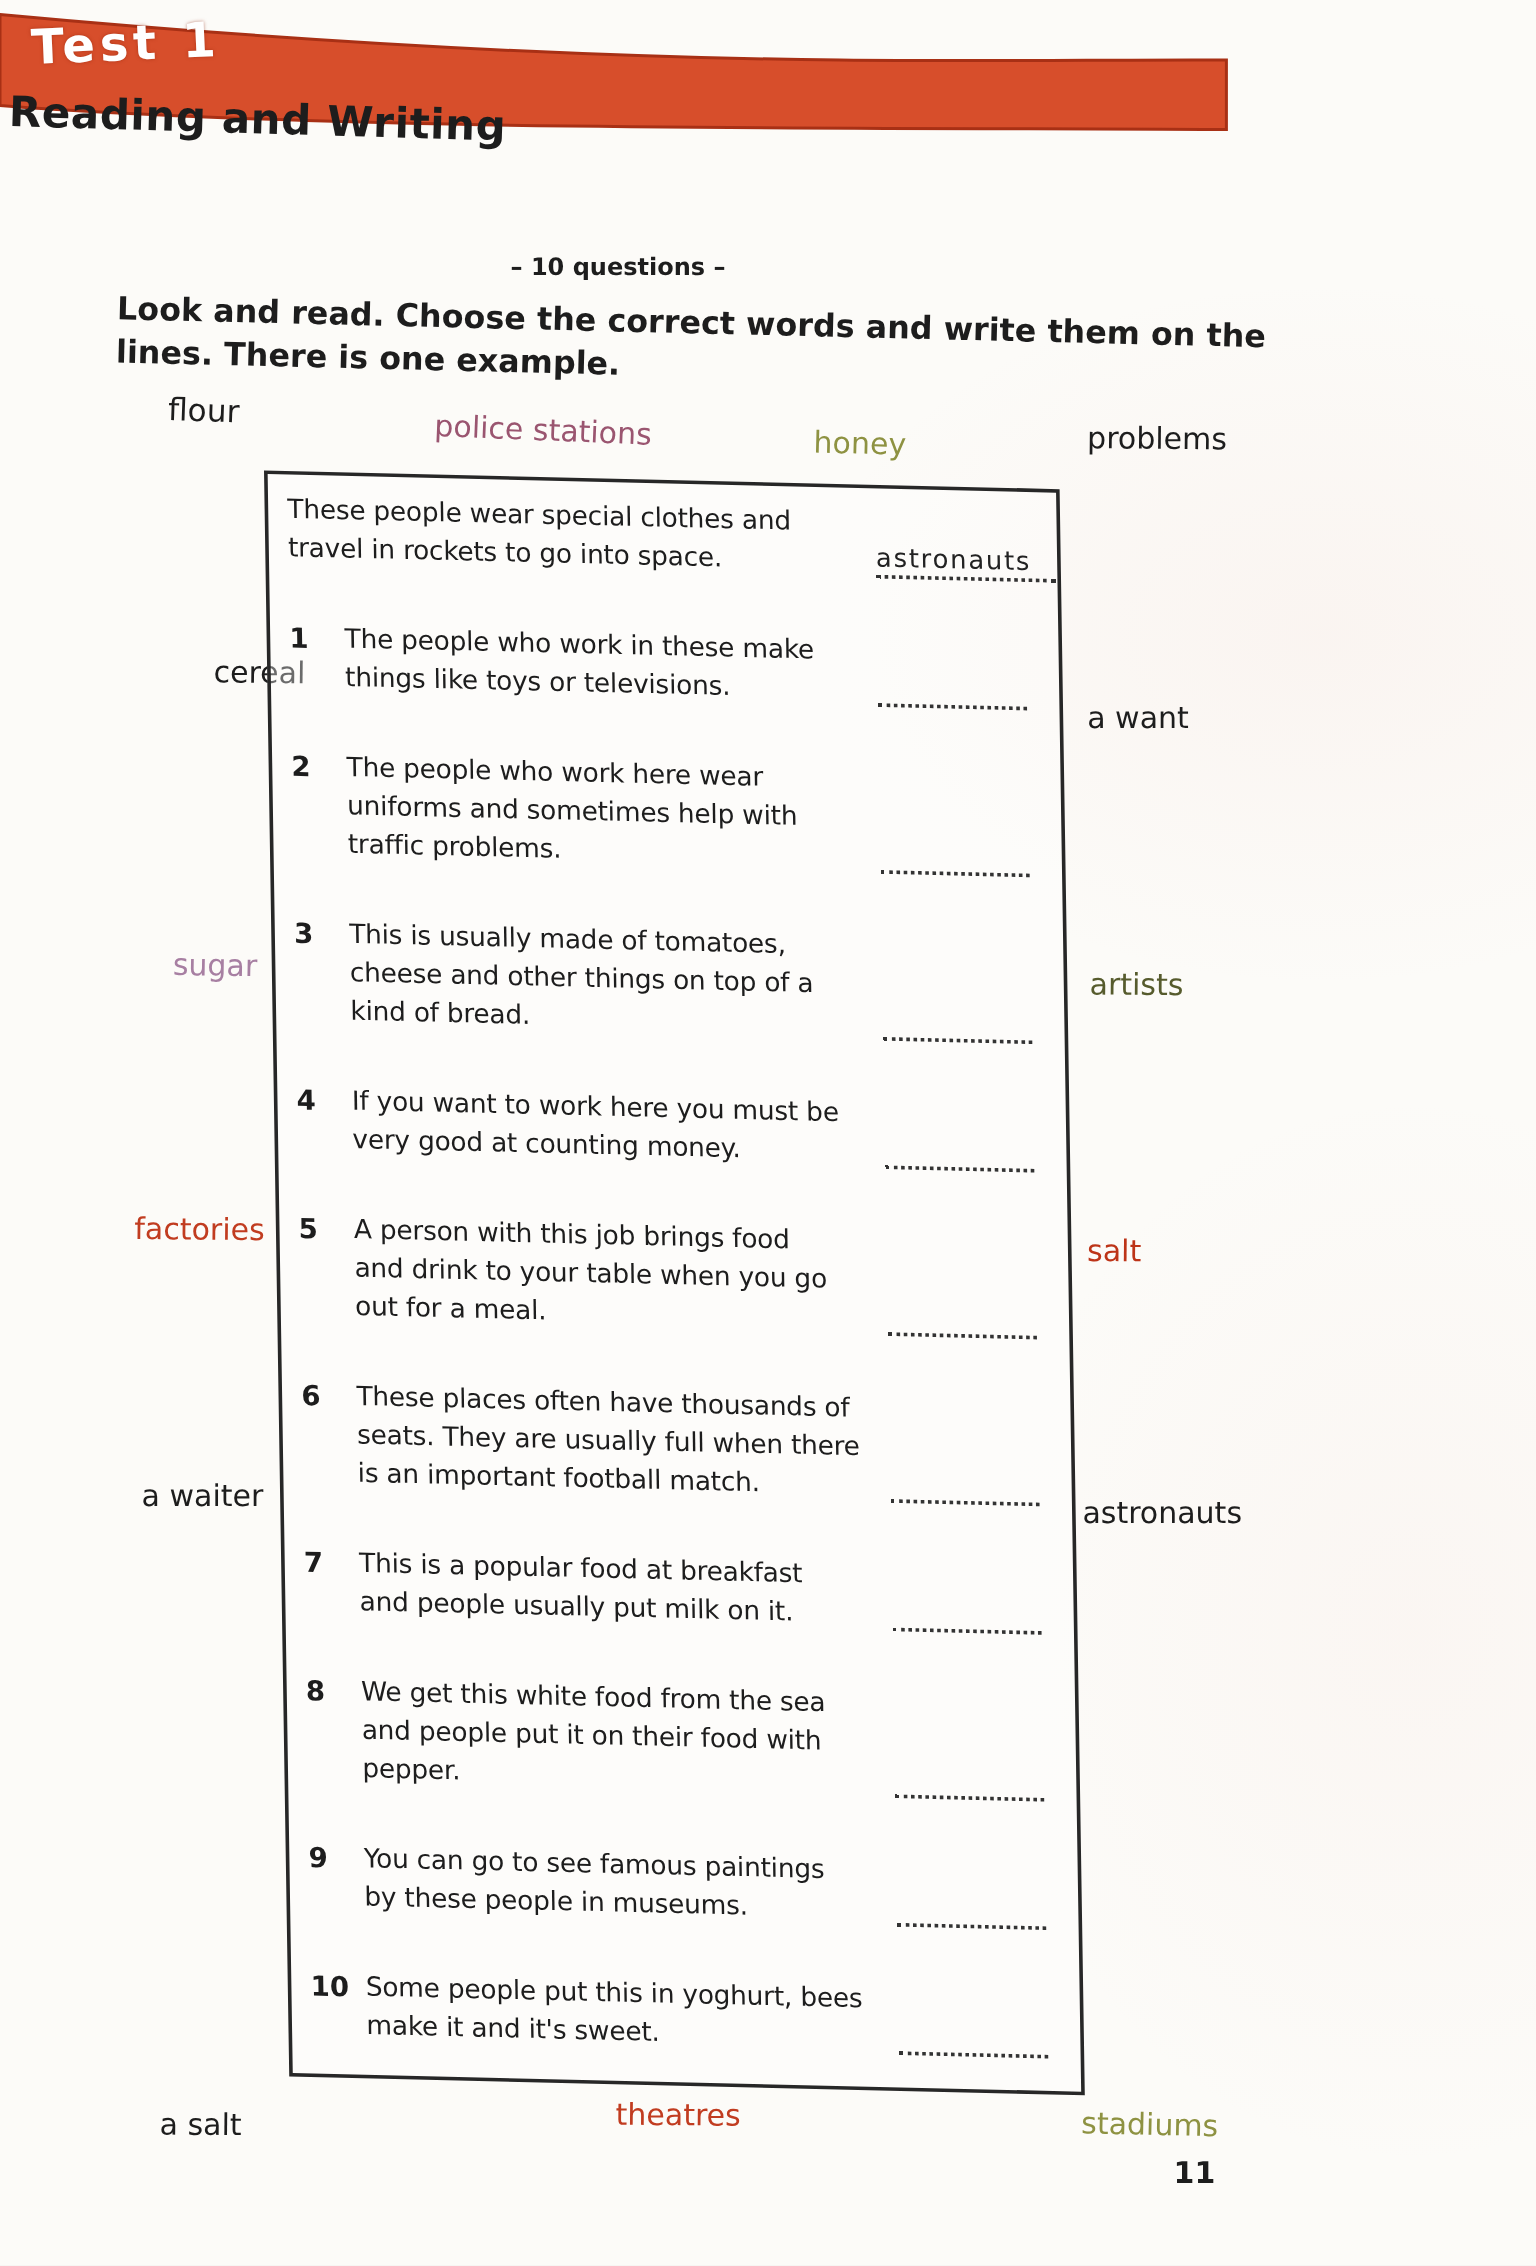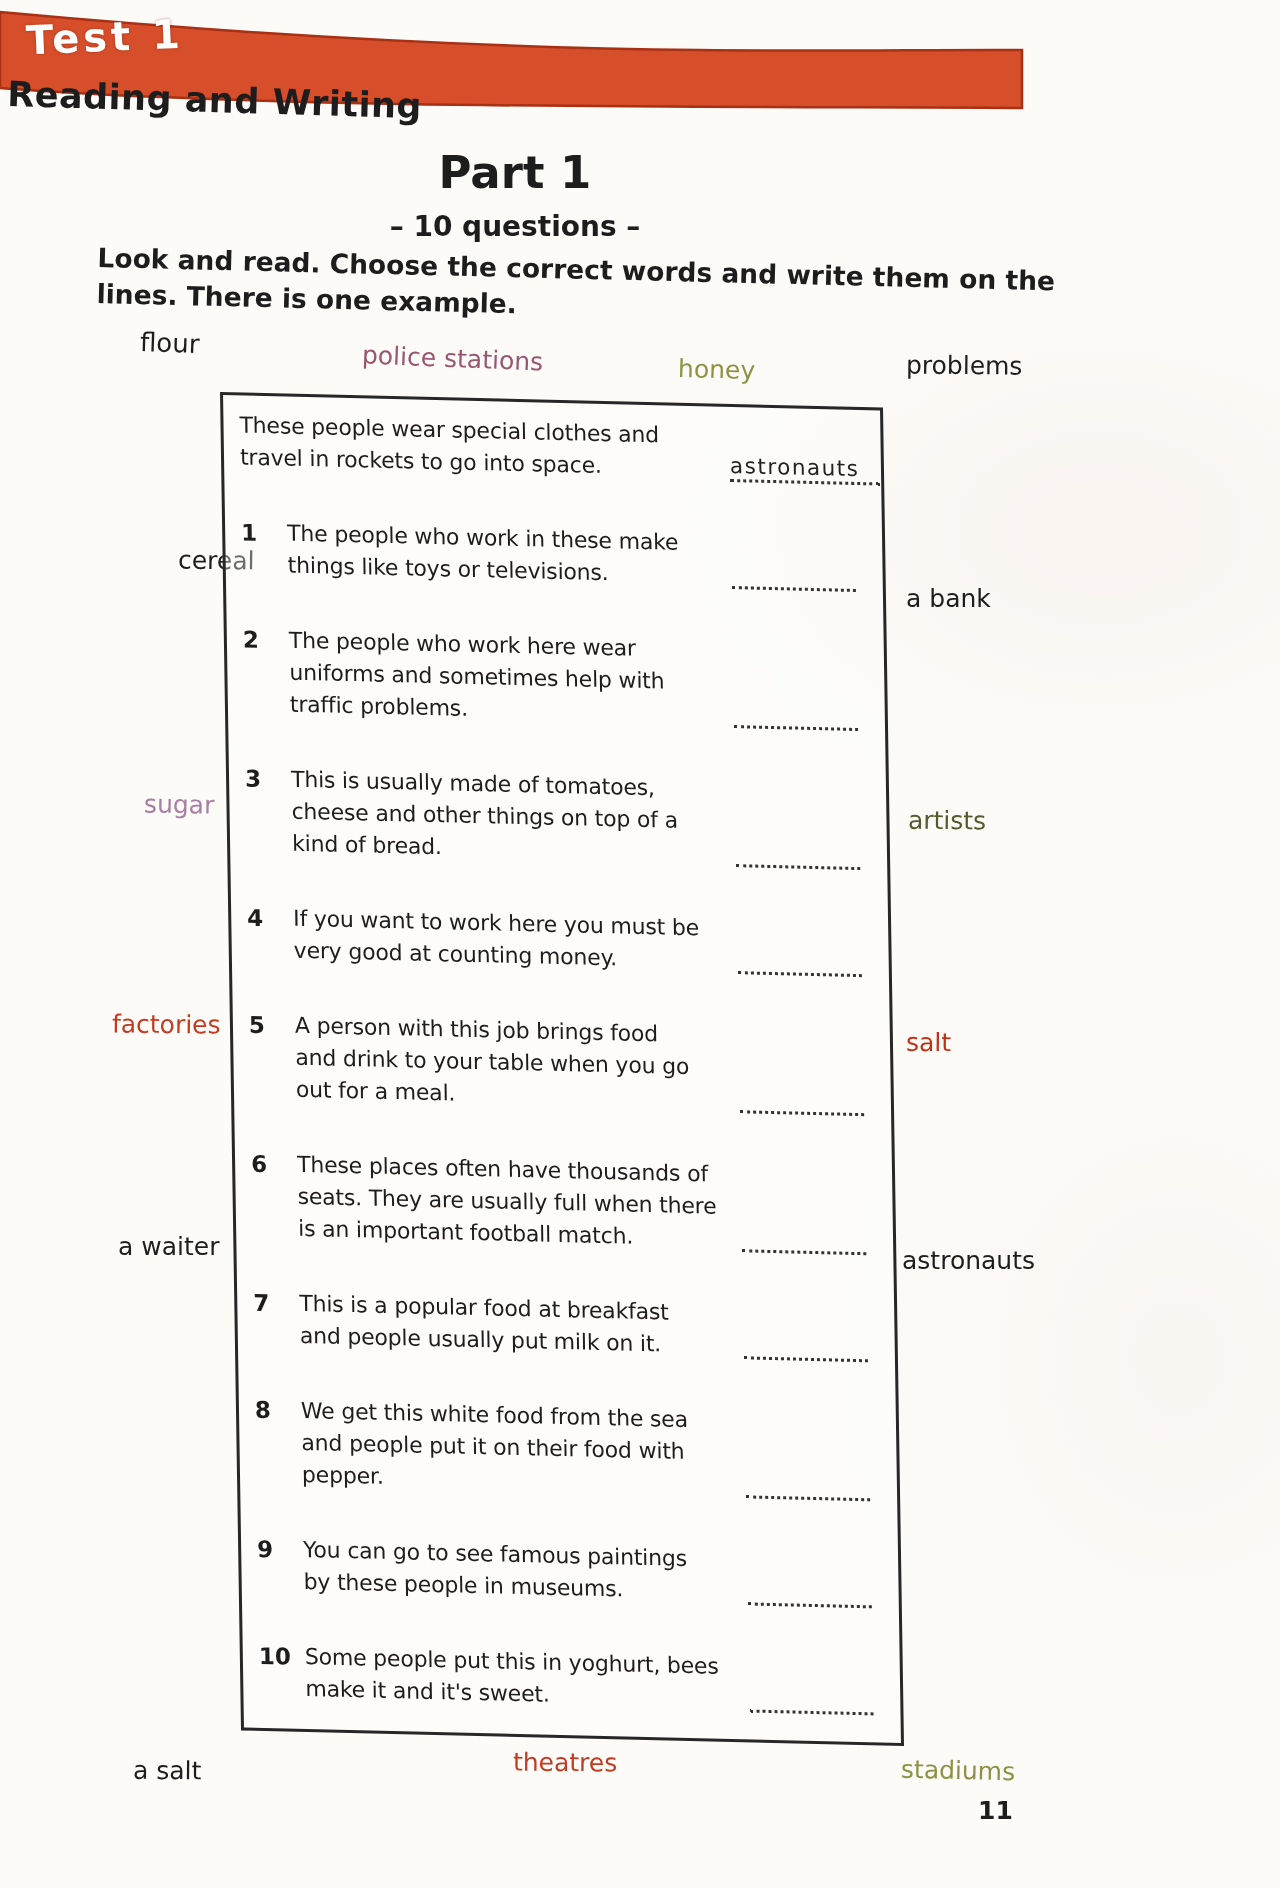--- a/index.html
+++ b/index.html
@@ -35,21 +35,21 @@
     font-size:35px;font-weight:800;letter-spacing:0.5px;
     transform:rotate(1.7deg);transform-origin:left top;
     white-space:nowrap;
   }
   #part-title{
     position:absolute;left:0;top:146px;width:1030px;
     text-align:center;font-size:45px;font-weight:800;
   }
   #questions-count{
     position:absolute;left:0;top:210px;width:1030px;
-    text-align:center;font-size:28px;font-weight:700;
+    text-align:center;font-size:20px;font-weight:700;
   }
   #instructions{
     position:absolute;left:98px;top:240px;
     font-size:26.5px;font-weight:700;line-height:36px;
     transform:rotate(1.4deg);transform-origin:left top;
     white-space:nowrap;
   }
   
   .wb{position:absolute;font-size:25px;white-space:nowrap;}
   .c-ink{color:#1d1d1d;}
@@ -125,34 +125,33 @@
     <svg width="1040" height="140" viewBox="0 0 1040 140">
       <path d="M0,12 C260,36 500,48 700,50 C830,51.5 930,49.5 1022,50
                L1022,108
                C900,106.5 700,108.5 400,104
                C250,101 100,96 0,88 Z" fill="#d74e2b" stroke="#a83015" stroke-width="2.5"></path>
     </svg>
     <div id="banner-title">Test 1</div>
   </div>
 
   <div id="section-title">Reading and Writing</div>
-  <div id="part-title">Part 1</div>
   <div id="questions-count">– 10 questions –</div>
 
   <div id="instructions">
     <div>Look and read. Choose the correct words and write them on the</div>
     <div>lines. There is one example.</div>
   </div>
 
   <div class="wb wb-flour c-ink">flour</div>
   <div class="wb wb-police c-mauve">police stations</div>
   <div class="wb wb-honey c-olive">honey</div>
   <div class="wb wb-singers c-ink">problems</div>
   <div class="wb wb-cereal c-ink">cereal</div>
-  <div class="wb wb-abank c-ink">a bank</div>
+  <div class="wb wb-abank c-ink">a want</div>
   <div class="wb wb-sugar c-mauve-light">sugar</div>
   <div class="wb wb-artists c-olive-dark">artists</div>
   <div class="wb wb-factories c-red">factories</div>
   <div class="wb wb-salt c-red2">salt</div>
   <div class="wb wb-awaiter c-ink">a waiter</div>
   <div class="wb wb-astronauts c-ink">astronauts</div>
   <div class="wb wb-apizza c-ink">a salt</div>
   <div class="wb wb-theatres c-red">theatres</div>
   <div class="wb wb-stadiums c-olive">stadiums</div>
 

